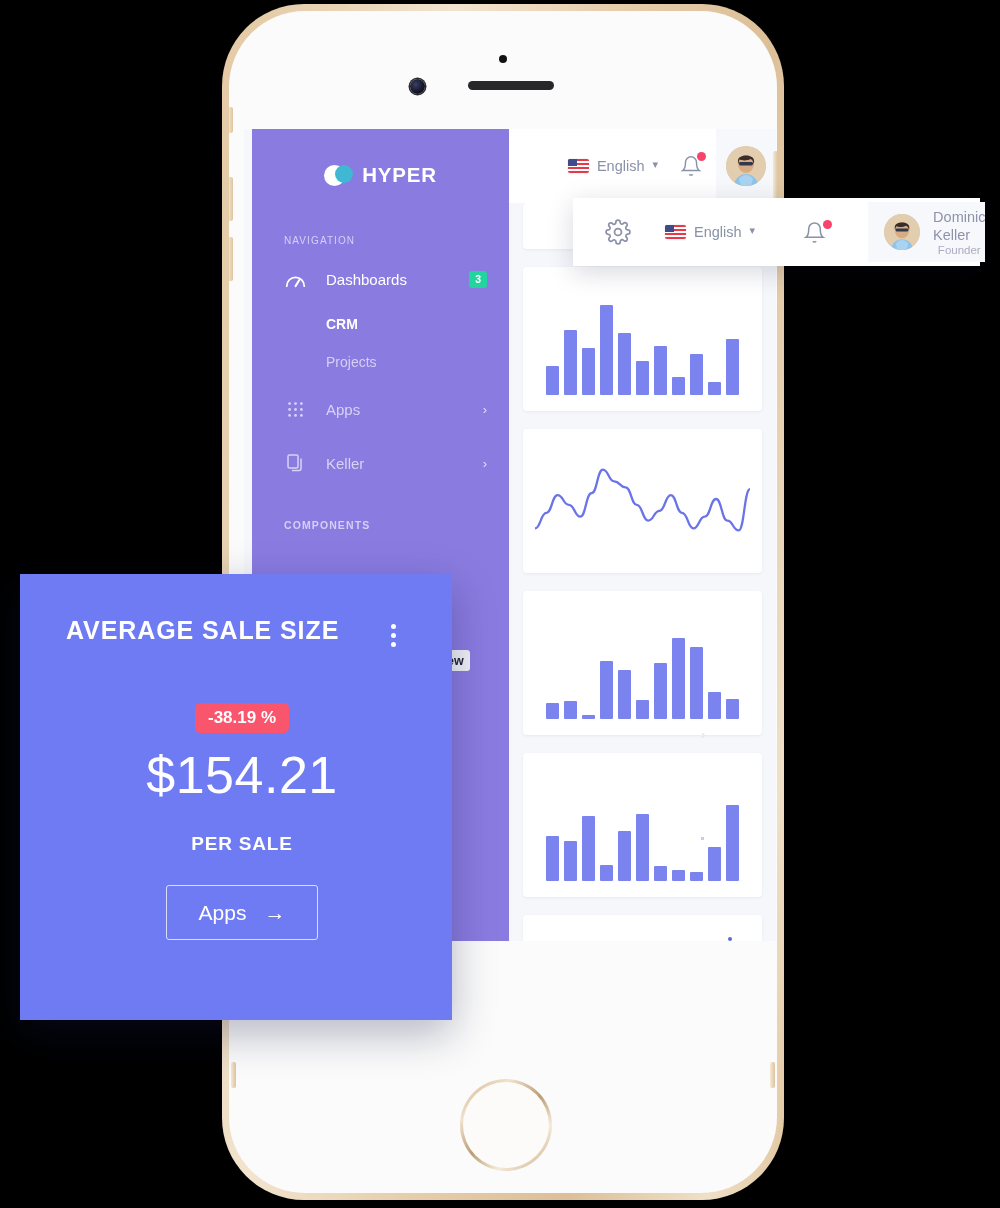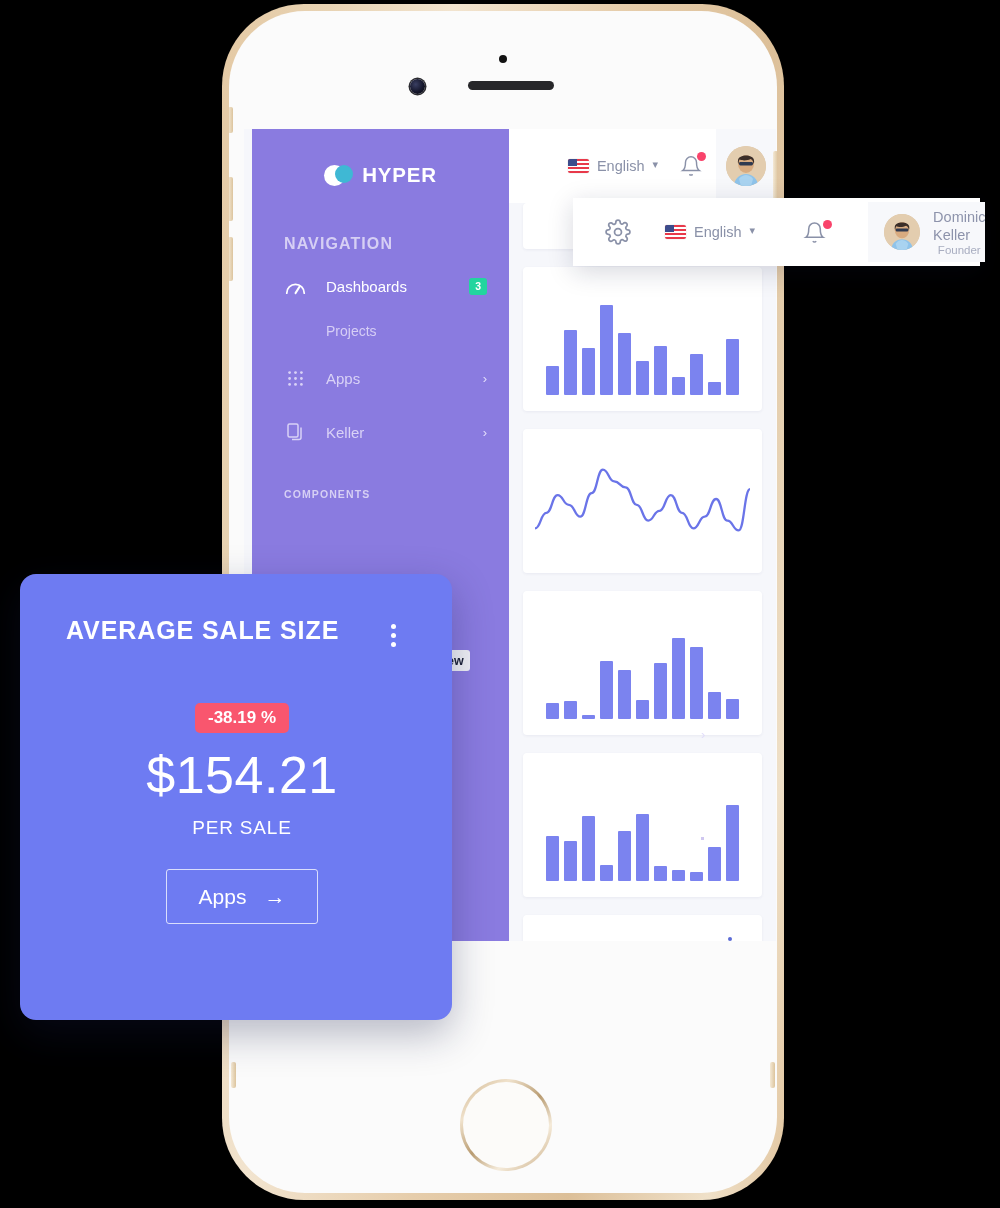--- a/index.html
+++ b/index.html
@@ -88,21 +88,21 @@
     border-radius:50%; background:#ffffff;
   }
   .brand-logo .c2 {
     position:absolute; left:11px; top:0; width:18px; height:18px;
     border-radius:50%; background:#3fb8d4; mix-blend-mode:normal;
   }
   .brand-name {
     color:#fff; font-size:20.5px; font-weight:bold; letter-spacing:.8px;
   }
   .nav-label {
-    color:#d6cff4; font-size:16px; font-weight:bold; letter-spacing:1.1px;
+    color:#d6cff4; font-size:10px; font-weight:normal; letter-spacing:1.1px;
     padding: 45px 0 0 32px;
   }
   .nav-item {
     display:flex; align-items:center; height:40px;
     padding: 0 22px 0 32px; margin-top: 14px;
     color:#ffffff; font-size:15px;
   }
   .nav-item.dim { color:#d9d2f6; }
   .nav-ico {
     width:22px; height:22px; margin-right:20px;
@@ -188,42 +188,42 @@
   .dd-user {
     width:173px; height:60px; background:#f7f8fb;
     display:flex; align-items:center; gap:13px; padding-left: 16px;
   }
   .dd-user-name { color:#8d93ab; font-size:14.5px; line-height:1.25; }
   .dd-user-role { color:#a8adc0; font-size:11.5px; }
 
   
   .kpi {
     position:absolute; left:20px; top:574px; width:432px; height:446px;
-    background:#6e7bf2; border-radius:16px;
+    background:#6e7bf2; border-radius:0;
     box-shadow: 0 14px 40px rgba(20,25,70,.30);
     z-index: 40; padding: 42px 34px 0 46px;
   }
   .kpi-head { display:flex; align-items:flex-start; }
   .kpi-title {
     color:#ffffff; font-size:25px; font-weight:bold; letter-spacing:.9px; flex:1;
   }
   .kpi-dots {
     width:5px; height:5px; border-radius:50%; background:#fff;
     box-shadow: 0 9px 0 #fff, 0 18px 0 #fff; margin-top:8px; margin-right:22px;
   }
   .kpi-body { text-align:center; margin-top: 58px; }
   .kpi-pct {
     display:inline-block; background:#f9566e; color:#fff;
     font-size:17px; font-weight:bold; border-radius:5px; padding: 5px 13px;
   }
   .kpi-value {
     color:#ffffff; font-size:52px; font-weight:normal; margin-top: 12px; letter-spacing:.5px;
   }
   .kpi-sub {
-    color:#ffffff; font-size:19px; font-weight:normal; letter-spacing:.8px; margin-top: 12px;
+    color:#ffffff; font-size:19px; font-weight:bold; letter-spacing:.8px; margin-top: 28px;
   }
   .kpi-more {
     margin: 30px auto 0; width:152px; height:55px;
     border:1.6px solid rgba(255,255,255,.75); border-radius:3px;
     display:flex; align-items:center; justify-content:center; gap:18px;
     color:#fff; font-size:21px; background:transparent;
   }
 
   .new-badge {
     position:absolute; left:446px; top:650px; width:24px; height:21px;
@@ -373,20 +373,23 @@
             <span class="nav-ico">
               <svg width="21" height="16" viewBox="0 0 24 18" fill="none" stroke="#ffffff" stroke-width="2" stroke-linecap="round">
                 <path d="M2 16a10 10 0 0 1 20 0"></path>
                 <path d="M12 16l5-8" stroke-width="2.2"></path>
               </svg>
             </span>
             <span class="nav-text">Dashboards</span>
             <span class="badge-green">3</span>
           </div>
 
+          <div class="sub-item active">
+            <span>CRM</span>
+          </div>
           <div class="sub-item">
             <span>Projects</span>
           </div>
 
           <div class="nav-item dim">
             <span class="nav-ico">
               <svg width="15" height="15" viewBox="0 0 15 15" fill="#d9d2f6">
                 <circle cx="1.6" cy="1.6" r="1.4"></circle>
                   <circle cx="7.5" cy="1.6" r="1.4"></circle>
                   <circle cx="13.4" cy="1.6" r="1.4"></circle>

